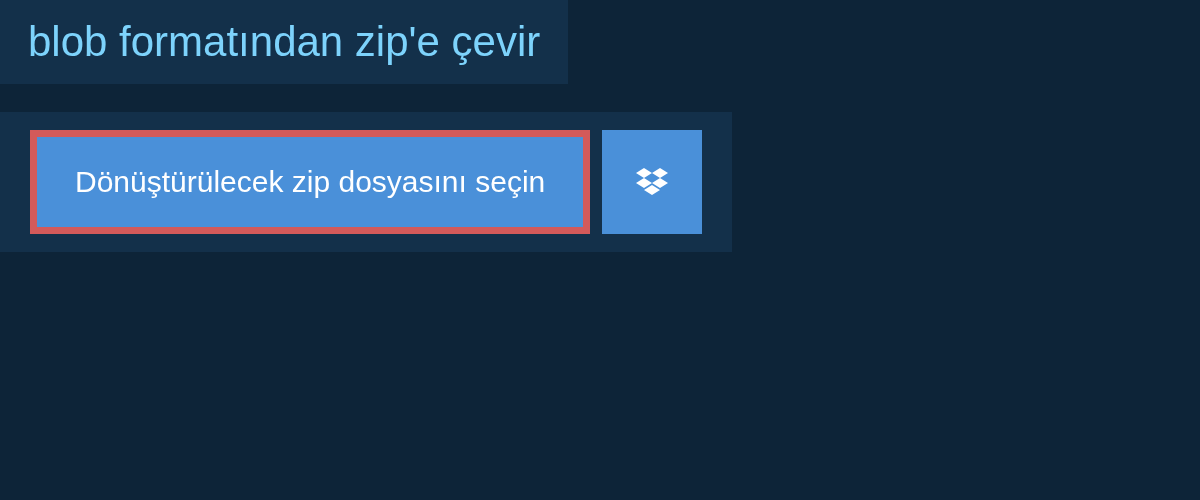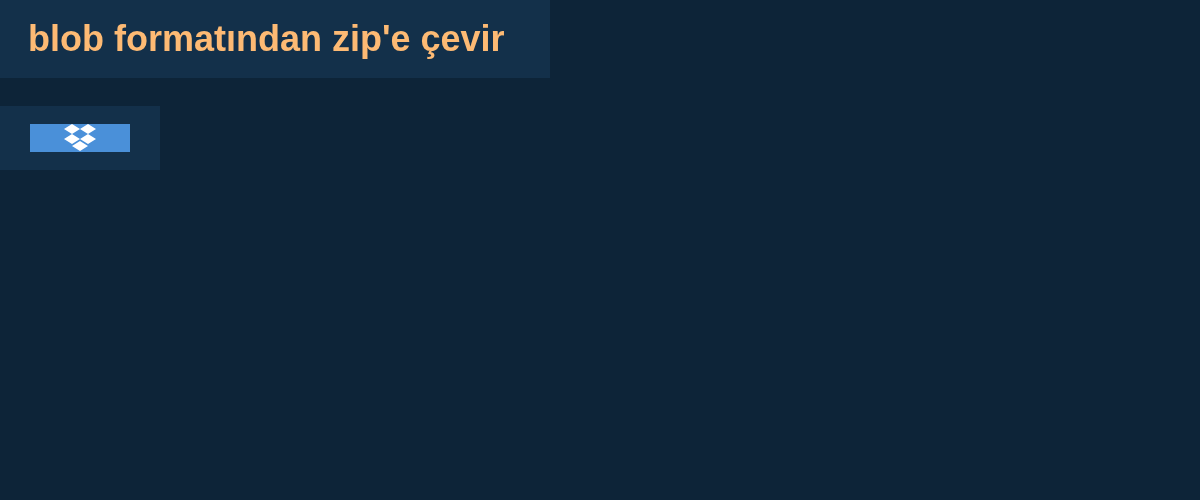--- a/index.html
+++ b/index.html
@@ -14,23 +14,23 @@
       font-family: -apple-system, BlinkMacSystemFont, 'Segoe UI', Arial, sans-serif;
       overflow: hidden;
     }
     .header-bar {
       background: #13304a;
       padding: 18px 28px;
       display: inline-block;
       min-width: 550px;
     }
     .header-title {
-      color: #fdba74;
-      font-size: 36px;
-      font-weight: 700;
+      color: #7dd3fc;
+      font-size: 42px;
+      font-weight: 400;
     }
     .content-area {
       background: #13304a;
       margin-top: 28px;
       padding: 18px 30px;
       display: flex;
       gap: 12px;
       align-items: stretch;
       width: fit-content;
     }
@@ -63,20 +63,23 @@
 </head>
 <body>
 
 
 
 <div class="header-bar">
   <div class="header-title">blob formatından zip'e çevir</div>
 </div>
 
 <div class="content-area">
+  <div class="select-file-button">
+    <span>Dönüştürülecek zip dosyasını seçin</span>
+  </div>
   <div class="dropbox-button">
     <svg class="dropbox-icon" viewBox="0 0 32 28">
       <path d="M8 0 L16 5 L8 10 L0 5 Z M24 0 L32 5 L24 10 L16 5 Z M0 15 L8 10 L16 15 L8 20 Z M16 15 L24 10 L32 15 L24 20 Z M8 22 L16 17 L24 22 L16 27 Z"></path>
     </svg>
   </div>
 </div>
 
 
 
 

